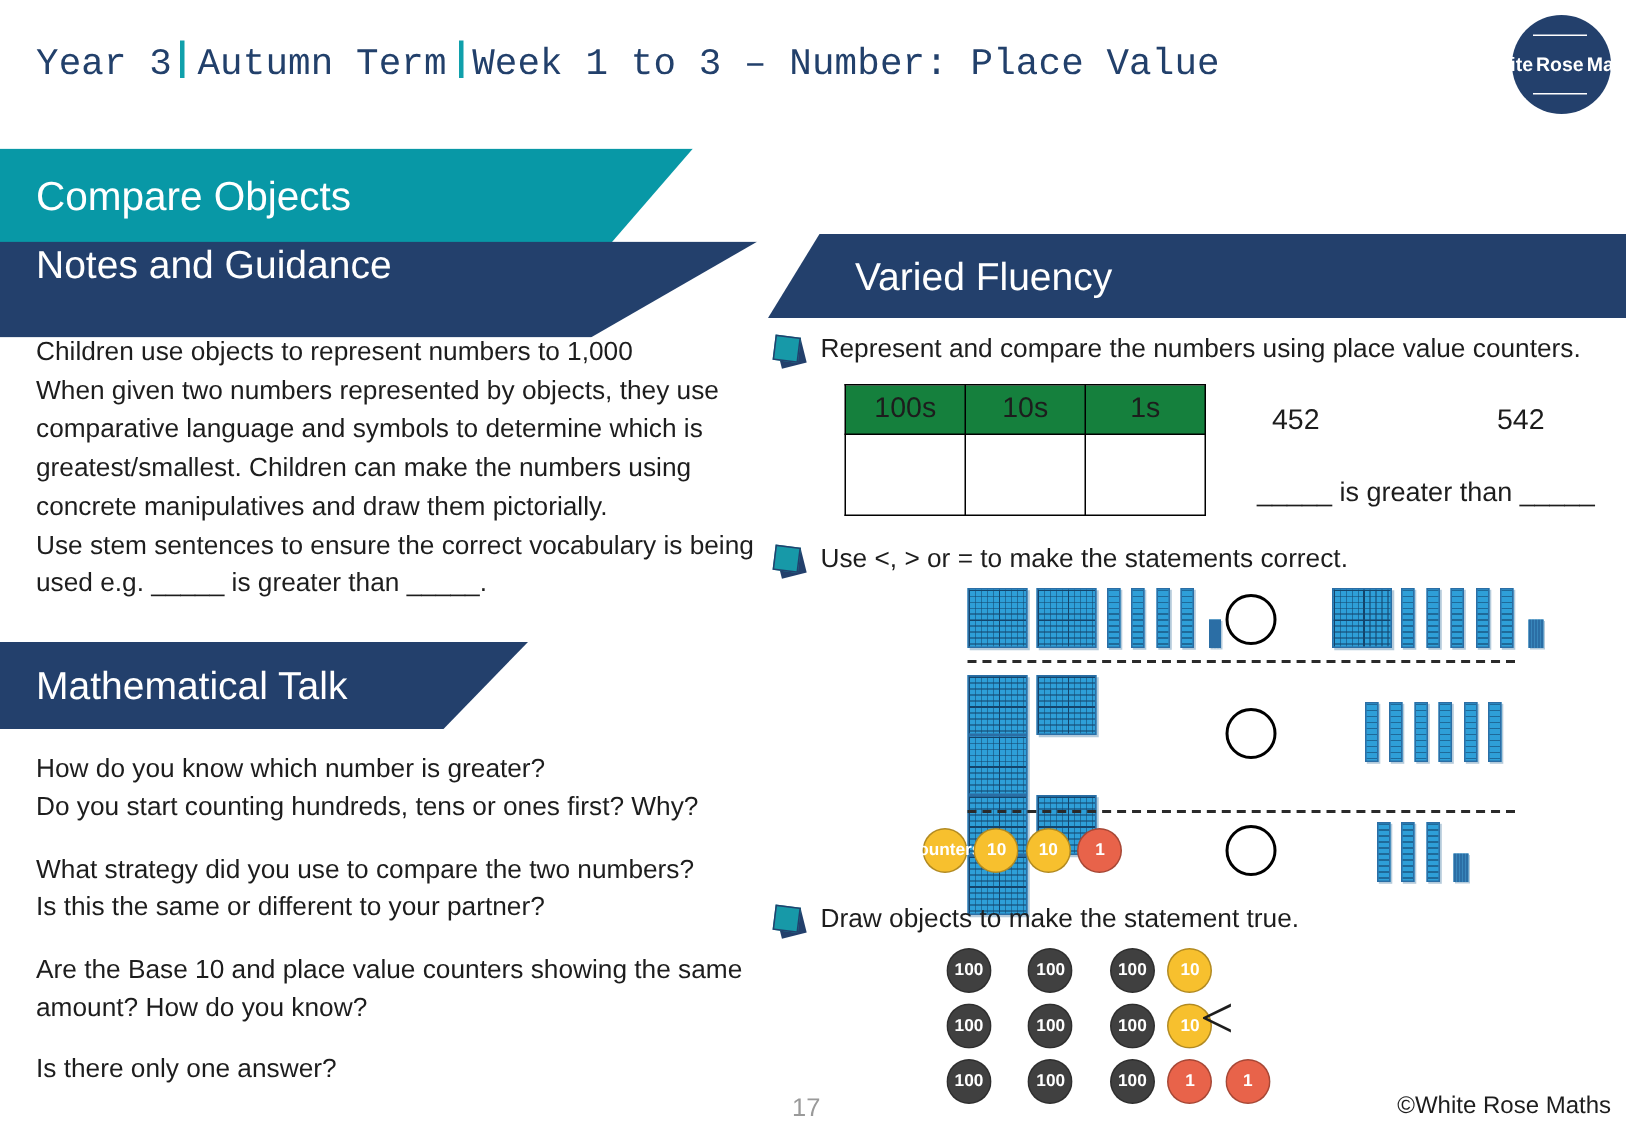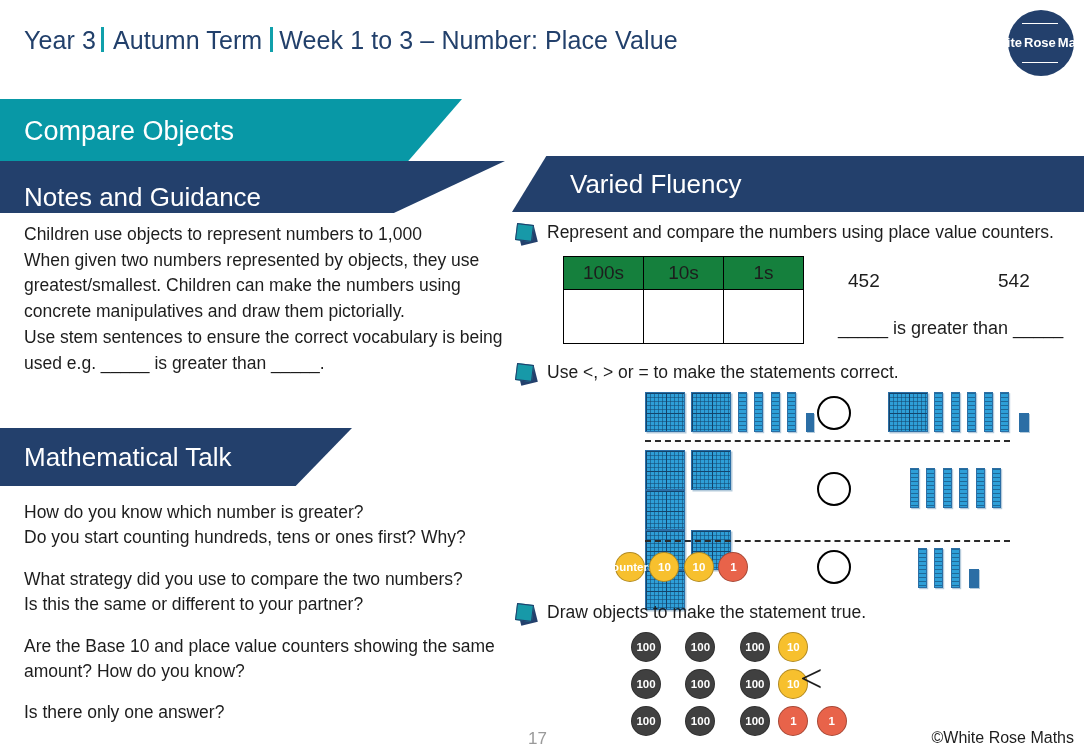--- a/index.html
+++ b/index.html
@@ -23,20 +23,21 @@
 
   
   .header {
     position: absolute;
     left: 24px; top: 24px;
     display: flex;
     align-items: baseline;
     font-size: 25px;
     color: #22406b;
     letter-spacing: 0.1px;
+    font-family: Liberation Mono, monospace;
   }
   .header .seg { white-space: pre; }
   .header .divider {
     display: inline-block;
     width: 3px;
     height: 25px;
     background: #10a0ab;
     margin: 0 9px 0 5px;
     position: relative;
     top: 3px;
@@ -75,27 +76,27 @@
     color: #ffffff;
     font-size: 27px;
     display: flex;
     align-items: center;
     padding-left: 24px;
     box-sizing: border-box;
   }
   .banner-notes {
     position: absolute;
     left: 0; top: 161px;
-    width: 505px; height: 52px;
+    width: 505px; height: 64px;
     background: #23406c;
     clip-path: polygon(0 0, 100% 0, 78% 100%, 0 100%);
     color: #ffffff;
     font-size: 26px;
     display: flex;
-    align-items: flex-end;
+    align-items: flex-start;
     padding-left: 24px;
     box-sizing: border-box;
   }
   .banner-talk {
     position: absolute;
     left: 0; top: 428px;
     width: 352px; height: 58px;
     background: #23406c;
     clip-path: polygon(0 0, 100% 0, 84% 100%, 0 100%);
     color: #ffffff;
@@ -337,20 +338,21 @@
     <span>Compare Objects</span>
   </div>
 
   <div class="banner-notes">
     <span>Notes and Guidance</span>
   </div>
 
   <div class="notes-body">
     <div>Children use objects to represent numbers to 1,000</div>
     <div>When given two numbers represented by objects, they use</div>
+    <div>comparative language and symbols to determine which is</div>
     <div>greatest/smallest. Children can make the numbers using</div>
     <div>concrete manipulatives and draw them pictorially.</div>
     <div>Use stem sentences to ensure the correct vocabulary is being</div>
     <div>used e.g. _____ is greater than _____.</div>
   </div>
 
   <div class="banner-talk">
     <span>Mathematical Talk</span>
   </div>
 

